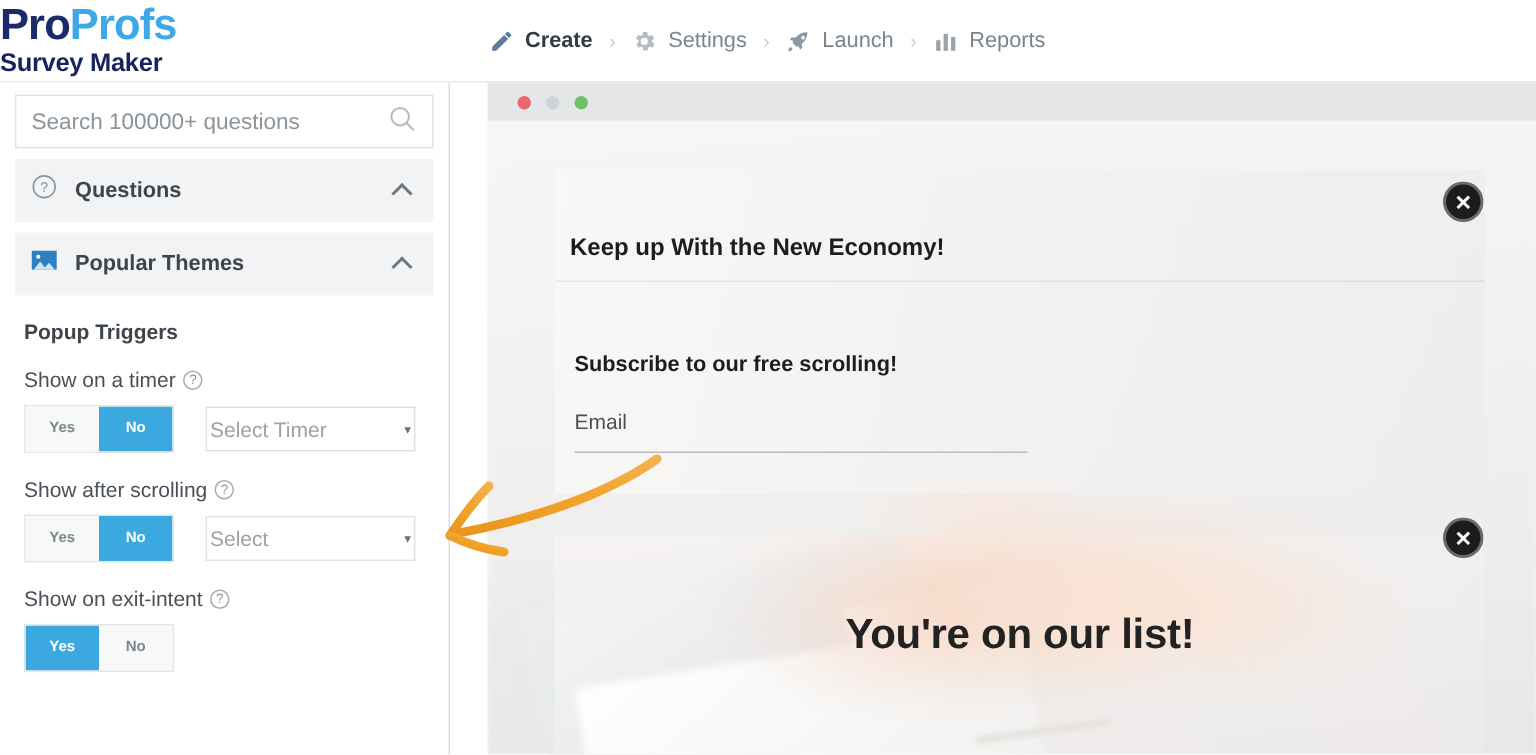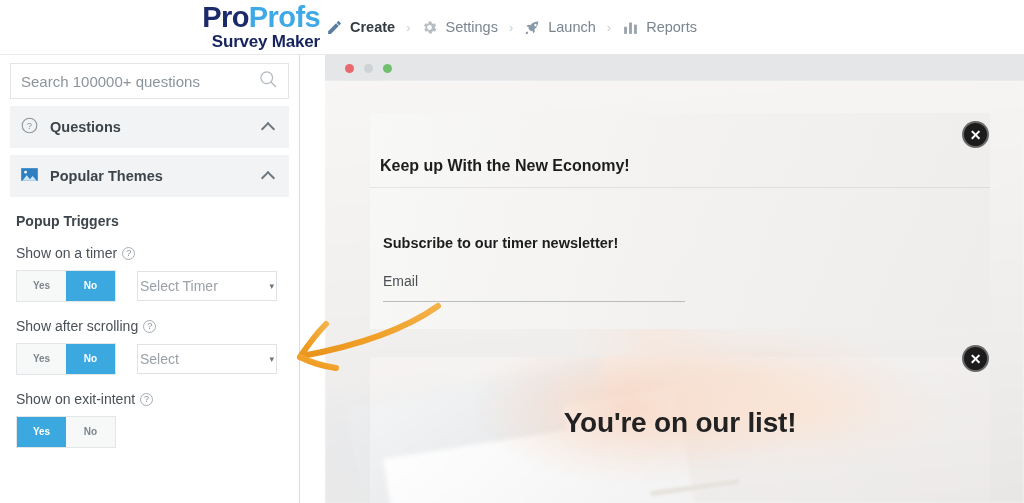--- a/index.html
+++ b/index.html
@@ -12,21 +12,21 @@
   }
 
   #app { position: relative; width: 1024px; height: 503px; background:#fff; }
 
   
   .topbar {
     position: absolute; left:0; top:0; width:1024px; height:55px;
     background:#fff; border-bottom:1px solid #e6e8ea;
     display:flex; align-items:center;
   }
-  .logo-wrap { width:320px; padding-left:10px; display:flex; flex-direction:column; justify-content:center;align-items:flex-end; }
+  .logo-wrap { width:320px; display:flex; flex-direction:column; justify-content:center; }
   .logo-line1 { font-size:29px; font-weight:bold; letter-spacing:-0.6px; line-height:1.0; }
   .logo-pro  { color:#1b2a6b; }
   .logo-profs{ color:#3fa9e8; }
   .logo-line2 { font-size:17px; font-weight:bold; color:#16235e; line-height:1.1; margin-top:1px; letter-spacing:-0.2px;}
 
   .nav { display:flex; align-items:center; gap:0px; flex:1; padding-left:6px; }
   .nav-item { display:flex; align-items:center; gap:7px; font-size:14.5px; color:#7a858f; cursor:pointer; }
   .nav-item.active { color:#333b42; font-weight:bold; }
   .nav-sep { color:#c9cfd4; font-size:13px; margin:0 11px; }
   .nav-ico { width:17px; height:17px; display:inline-block; position:relative; }
@@ -343,21 +343,21 @@
     </div>
 
     <div class="canvas">
       <div class="photo"></div>
       <div class="photo-kb"></div>
       <div class="photo-pad"></div>
 
       <div class="card1">
         <div class="hdr">Keep up With the New Economy!</div>
         <div class="hr"></div>
-        <div class="sub">Subscribe to our timer newsletter!</div>
+        <div class="sub">Subscribe to our free scrolling!</div>
         <div class="email-label">Email</div>
         <div class="email-line"></div>
       </div>
       <div class="close-btn" style="left:637px; top:40px;">
         <span class="x">✕</span>
       </div>
 
       <div class="card2">
         <div class="kb2"></div>
         <div class="pad2"></div>

